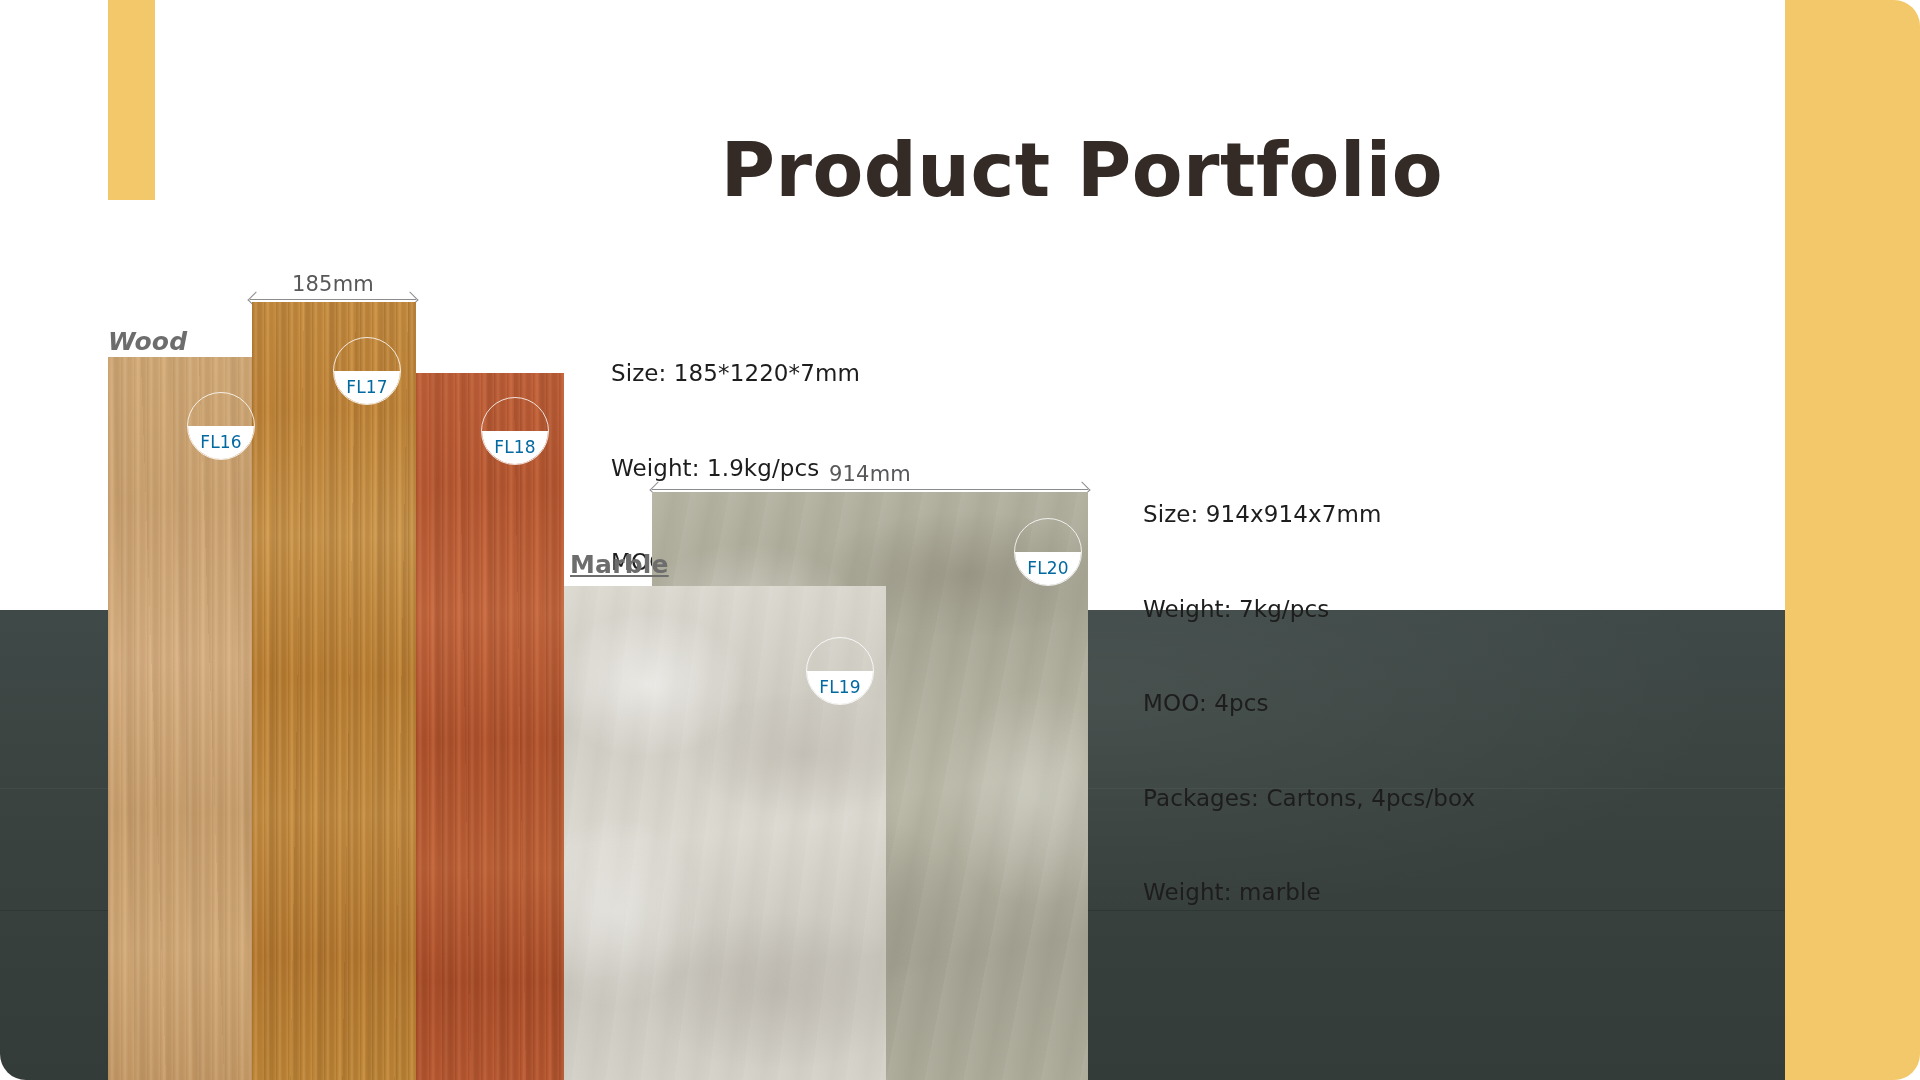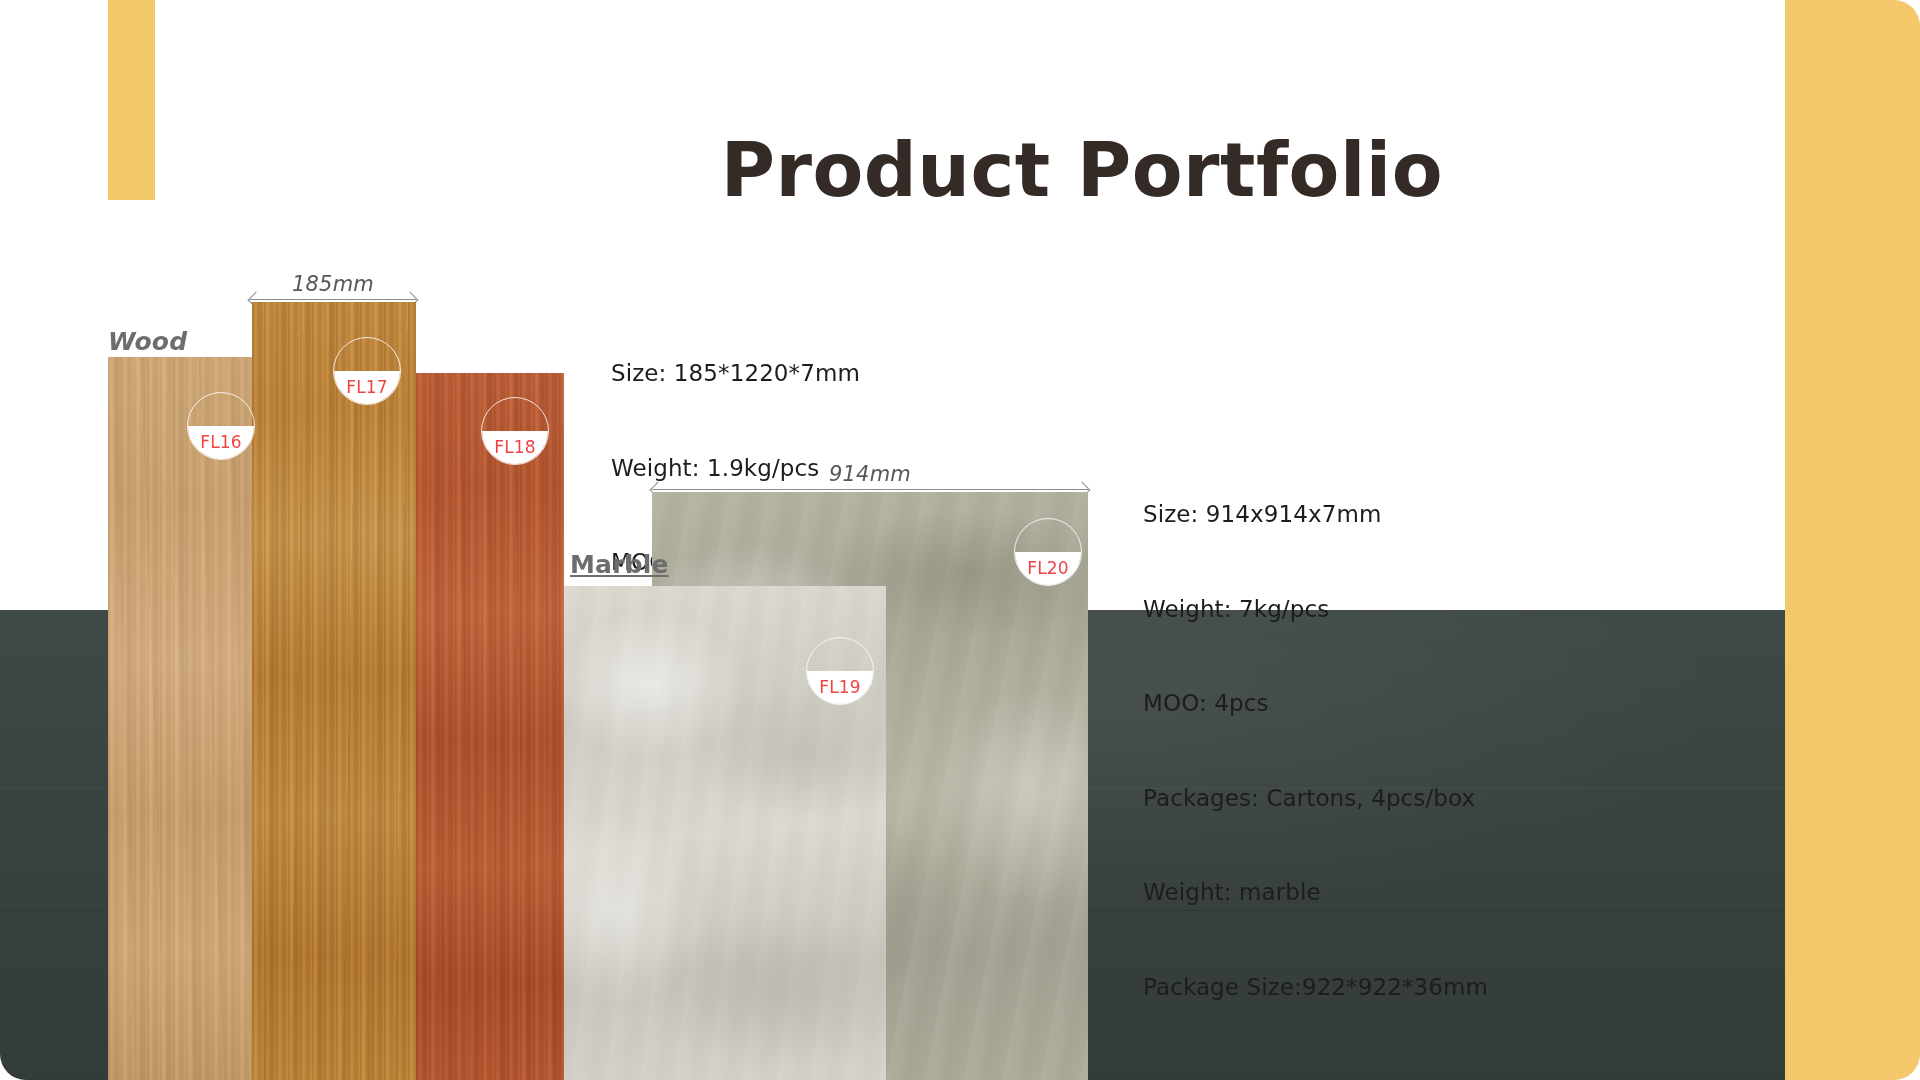--- a/index.html
+++ b/index.html
@@ -51,21 +51,21 @@
     position:absolute;color:#6d6d6d;font-size:25px;font-weight:bold;
     letter-spacing:0.2px;
   }
   .cat-label.wood{left:108px;top:327px;font-style:italic;}
   .cat-label.marble{left:570px;top:550px;text-decoration:underline;}
 
   
   .dim{position:absolute;}
   .dim .dim-text{
     position:absolute;left:0;top:0;width:100%;text-align:center;
-    font-size:21px;color:#57585a;letter-spacing:0.2px;font-style:italic;
+    font-size:21px;color:#57585a;letter-spacing:0.2px;
   }
   .dim .dim-line{
     position:absolute;left:0;top:27px;width:100%;height:1px;
     background:#8b8c8e;
   }
   .dim .arrow{position:absolute;top:22px;width:11px;height:11px;}
   .dim .arrow.left{left:0;border-left:1.4px solid #8b8c8e;border-bottom:1.4px solid #8b8c8e;
      transform:rotate(45deg);}
   .dim .arrow.right{right:0;border-right:1.4px solid #8b8c8e;border-top:1.4px solid #8b8c8e;
      transform:rotate(45deg);}
@@ -145,21 +145,21 @@
       linear-gradient(175deg,#dcd9d1 0%,#cfccc3 26%,#dbd8d0 50%,#c9c6bd 76%,#d5d2c9 100%);
   }
 
   
   .badge{position:absolute;width:66px;height:66px;border-radius:50%;
     border:1px solid rgba(255,255,255,0.82);overflow:hidden;}
   .badge .half{
     position:absolute;left:-1px;bottom:-1px;width:68px;height:34px;
     background:#ffffff;
     display:flex;align-items:center;justify-content:center;
-    font-size:17px;color:#ef4444;letter-spacing:0.2px;line-height:1;
+    font-size:17px;color:#0369a1;letter-spacing:0.2px;line-height:1;
     padding-bottom:2px;box-sizing:border-box;
   }
   .badge.b16{left:187px;top:392px;}
   .badge.b17{left:333px;top:337px;}
   .badge.b18{left:481px;top:397px;}
   .badge.b19{left:806px;top:637px;}
   .badge.b20{left:1014px;top:518px;}
 
   
   .spec{position:absolute;color:#1d1d1d;font-size:23px;line-height:31.5px;
@@ -246,16 +246,15 @@
   <div class="badge b20">
     <div class="half">FL20</div>
   </div>
 
   <div class="spec spec-marble">
     <span class="line">Size: 914x914x7mm</span>
     <span class="line">Weight: 7kg/pcs</span>
     <span class="line">MOO: 4pcs</span>
     <span class="line">Packages: Cartons, 4pcs/box</span>
     <span class="line">Weight: marble</span>
-    <span class="line">Package Size:922*922*36mm</span>
   </div>
 
 </div>
 
 </body></html>

